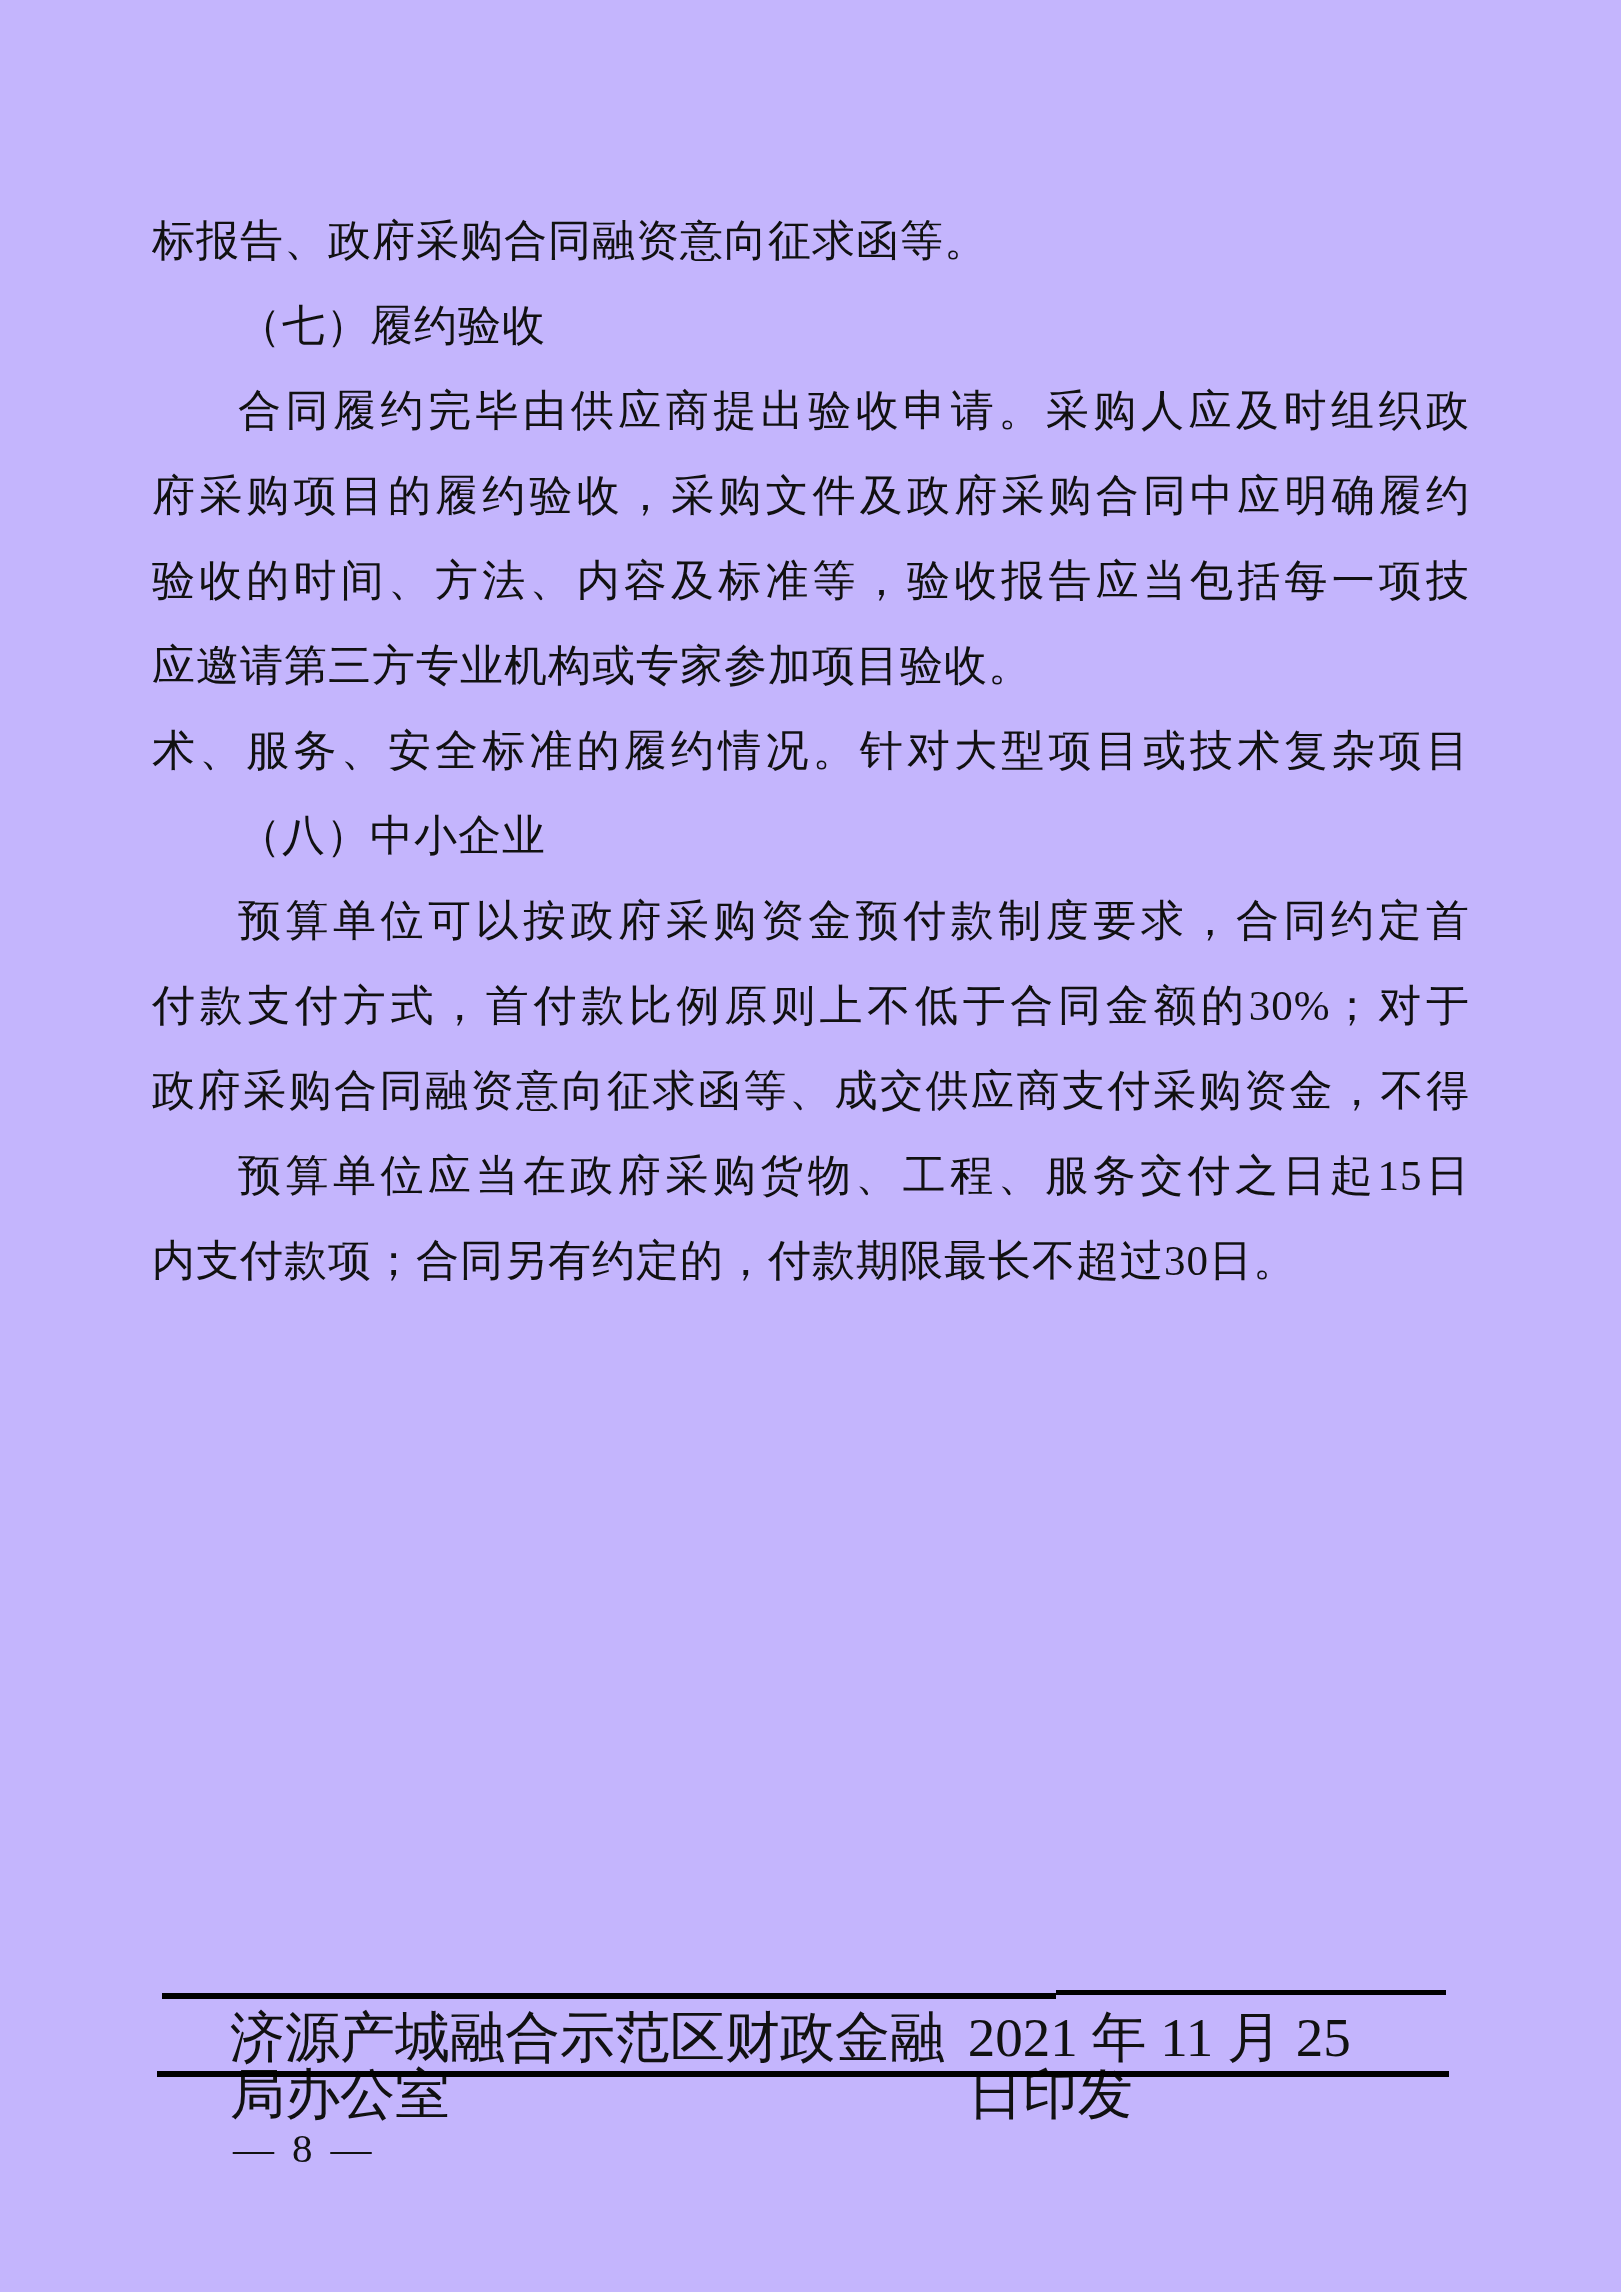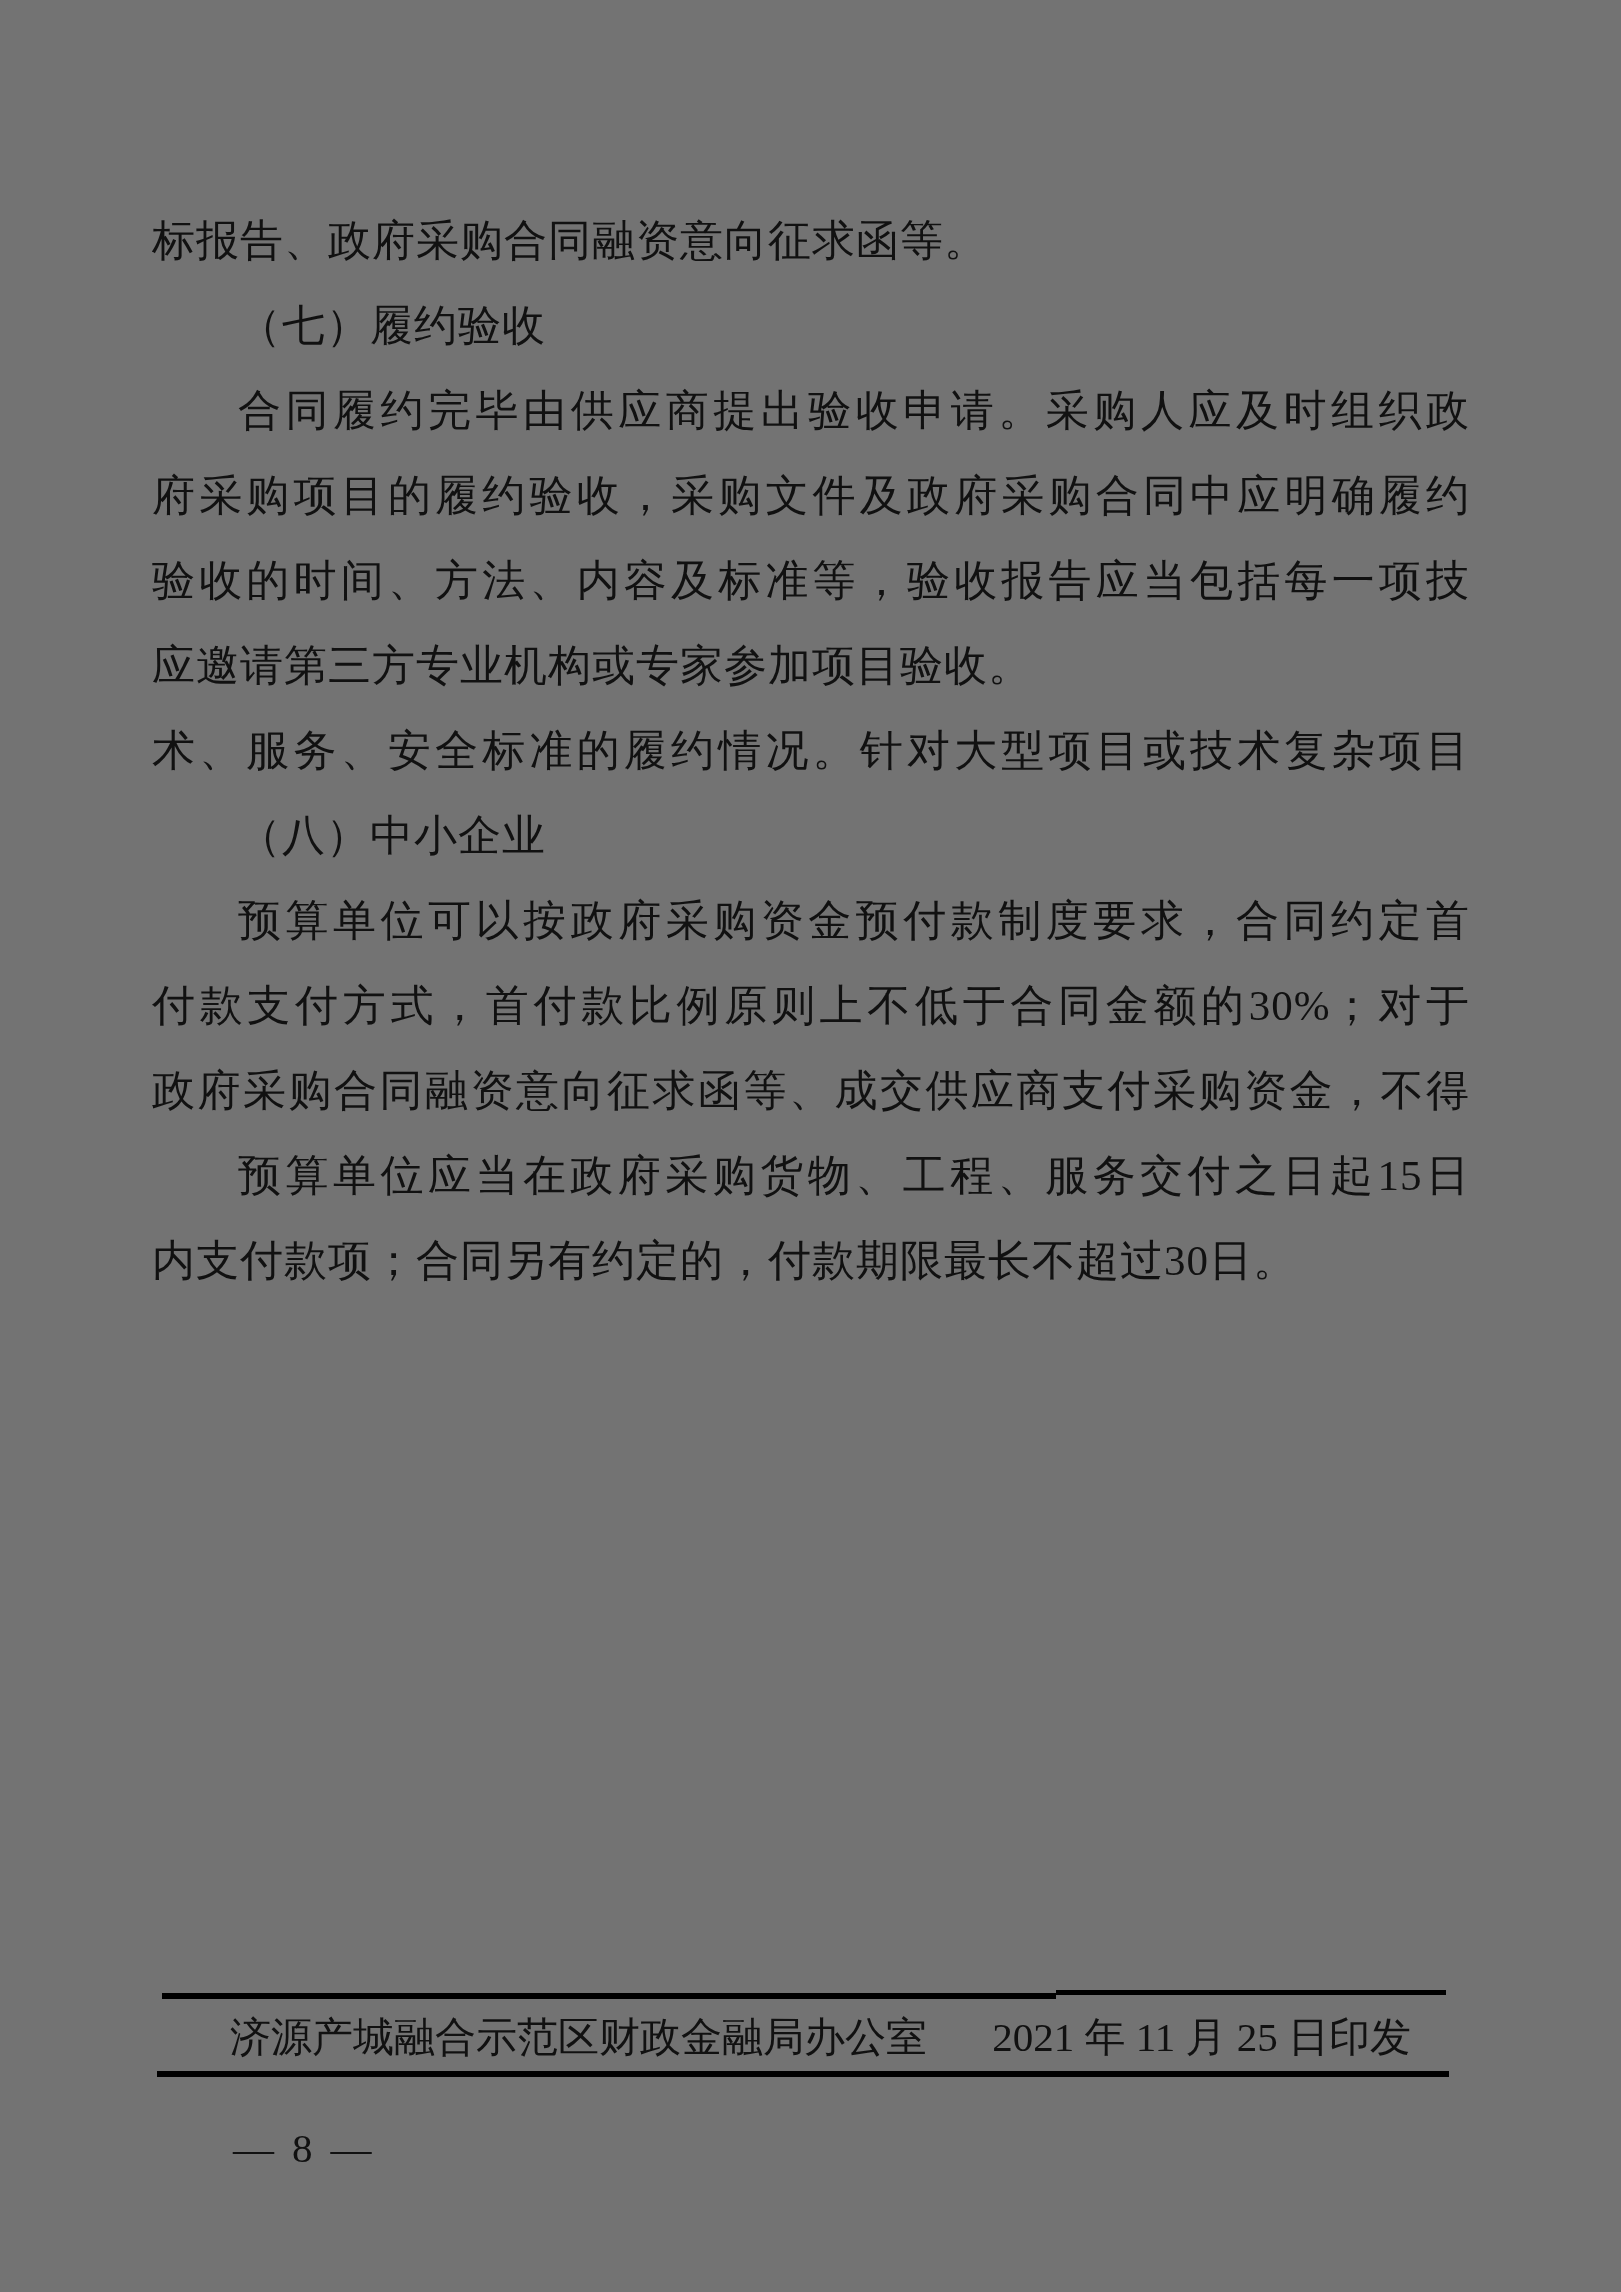--- a/index.html
+++ b/index.html
@@ -5,21 +5,21 @@
   html, body {
     margin: 0;
     padding: 0;
     background: #e8e8e8;
   }
   .page {
     position: relative;
     width: 1621px;
     height: 2293px;
     margin: 0 auto;
-    background: #737373;
+    background: #c4b5fd;
     overflow: hidden;
     font-family: "Liberation Serif", "DejaVu Serif", serif;
     color: #111111;
   }
   .body-text {
     position: absolute;
     left: 152px;
     top: 198px;
     width: 1318px;
   }
@@ -51,21 +51,21 @@
   .rule-top-right  { left: 1056px; top: 1990px; width: 390px; height: 4.9px; }
   .rule-bottom     { left: 157px;  top: 2071px; width: 1292px; height: 5.9px; }
   .colophon-row {
     position: absolute;
     left: 230px;
     top: 2009px;
     width: 1181px;
     display: flex;
     justify-content: space-between;
     align-items: center;
-    font-size: 41px;
+    font-size: 55px;
     line-height: 57px;
   }
   .page-number {
     position: absolute;
     left: 233px;
     top: 2125px;
     font-size: 41px;
     line-height: 47px;
     letter-spacing: 3.9px;
   }

